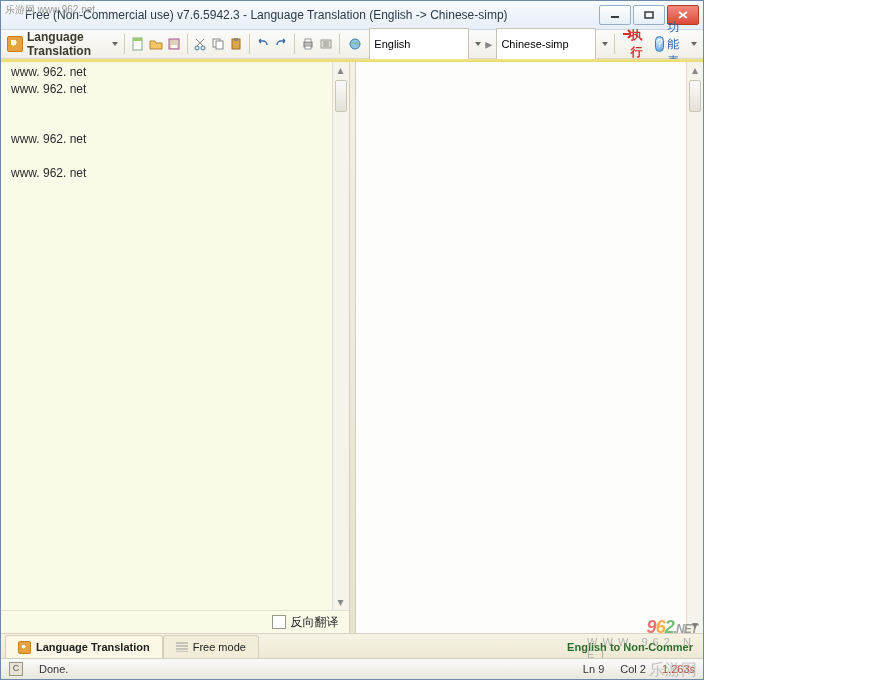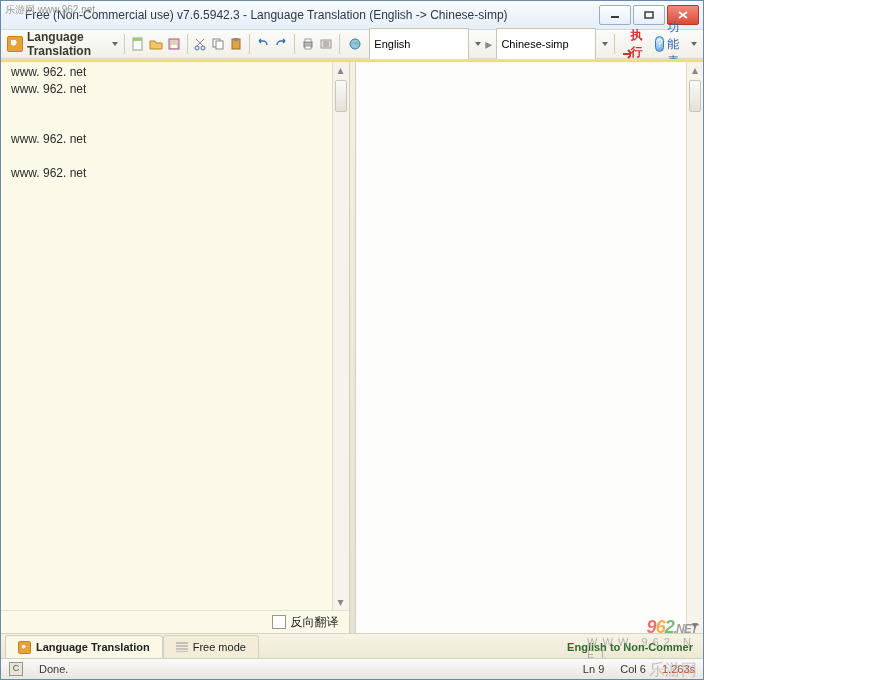--- a/index.html
+++ b/index.html
@@ -12,21 +12,21 @@
 .win-btn svg{display:block}
 .toolbar{height:28px;background:linear-gradient(#fbfbf9,#f1efe7);display:flex;align-items:center;border-bottom:1px solid #d8d5c9;padding:0 6px;gap:4px;flex-shrink:0}
 .icon-box{width:20px;height:20px;display:flex;align-items:center;justify-content:center;cursor:default;border-radius:2px}
 .orange-sq{width:14px;height:14px;background:#e6a23c;border:1px solid #c97f1a;border-radius:2px;position:relative}
 .orange-sq::after{content:"";position:absolute;inset:3px;background:radial-gradient(circle at 30% 30%,#fff7e8 0 40%,transparent 41%)}
 .tb-label{font-weight:bold;color:#3a3a2e;margin-right:2px}
 .caret{width:0;height:0;border-left:3px solid transparent;border-right:3px solid transparent;border-top:4px solid #666;margin-left:2px}
 .sep{width:1px;height:20px;background:#d0ccbd;margin:0 2px}
 .lang-pick{display:flex;align-items:center;gap:4px}
 .lang-input{width:90px;border:1px solid #c9c4b3;height:18px;font-size:11px;padding:6px 4px;background:#fff}
-.exec{display:flex;align-items:flex-end;gap:0;color:#d03030;font-weight:bold;cursor:default}
+.exec{display:flex;align-items:flex-start;gap:0;color:#d03030;font-weight:bold;cursor:default}
 .spacer{flex:1}
 .help{display:flex;align-items:center;gap:3px;color:#2b5fa3;cursor:default}
 .help .q{width:14px;height:14px;border-radius:7px;background:radial-gradient(circle at 35% 30%,#cfe8fb,#5da4e0);border:1px solid #3d7cb5;color:#fff;font-size:10px;line-height:13px;text-align:center}
 .yellow-strip{height:3px;background:linear-gradient(#f2e78c,#e8d96a);flex-shrink:0}
 .workspace{flex:1;display:flex;min-height:0}
 .pane{flex:1;display:flex;flex-direction:column;min-width:0;position:relative}
 .pane-left{background:#fbf9e8}
 .pane-right{background:#fdfdfb}
 .splitter{width:5px;background:linear-gradient(#f4f1e4,#e6e2d1);border-left:1px solid #d4d0bf;border-right:1px solid #d4d0bf;cursor:col-resize}
 .textpane{flex:1;overflow:auto;padding:2px 10px;font-family:Tahoma,sans-serif;font-size:12px;color:#2b2b2b;line-height:1.4}
@@ -242,21 +242,21 @@
     <div class="license-row" style="flex:1;background:transparent;height:22px">
       <span class="lic">English to Non-Commer</span>
     </div>
   </div>
 
   <div class="statusbar">
     <div class="sicon">C</div>
     <span>Done.</span>
     <div class="flex"></div>
     <span>Ln 9</span>
-    <span>Col 6</span>
+    <span>Col 2</span>
     <span class="time">1.263s</span>
   </div>
 
   <div class="watermark">
     <div class="big"><span class="n1">9</span><span class="n2">6</span><span class="n3">2</span><span style="color:#777;font-size:12px">.NET</span></div>
     <div class="sub">W W W . 9 6 2 . N E T</div>
     <div class="cn">乐游网</div>
   </div>
 </div>
 

